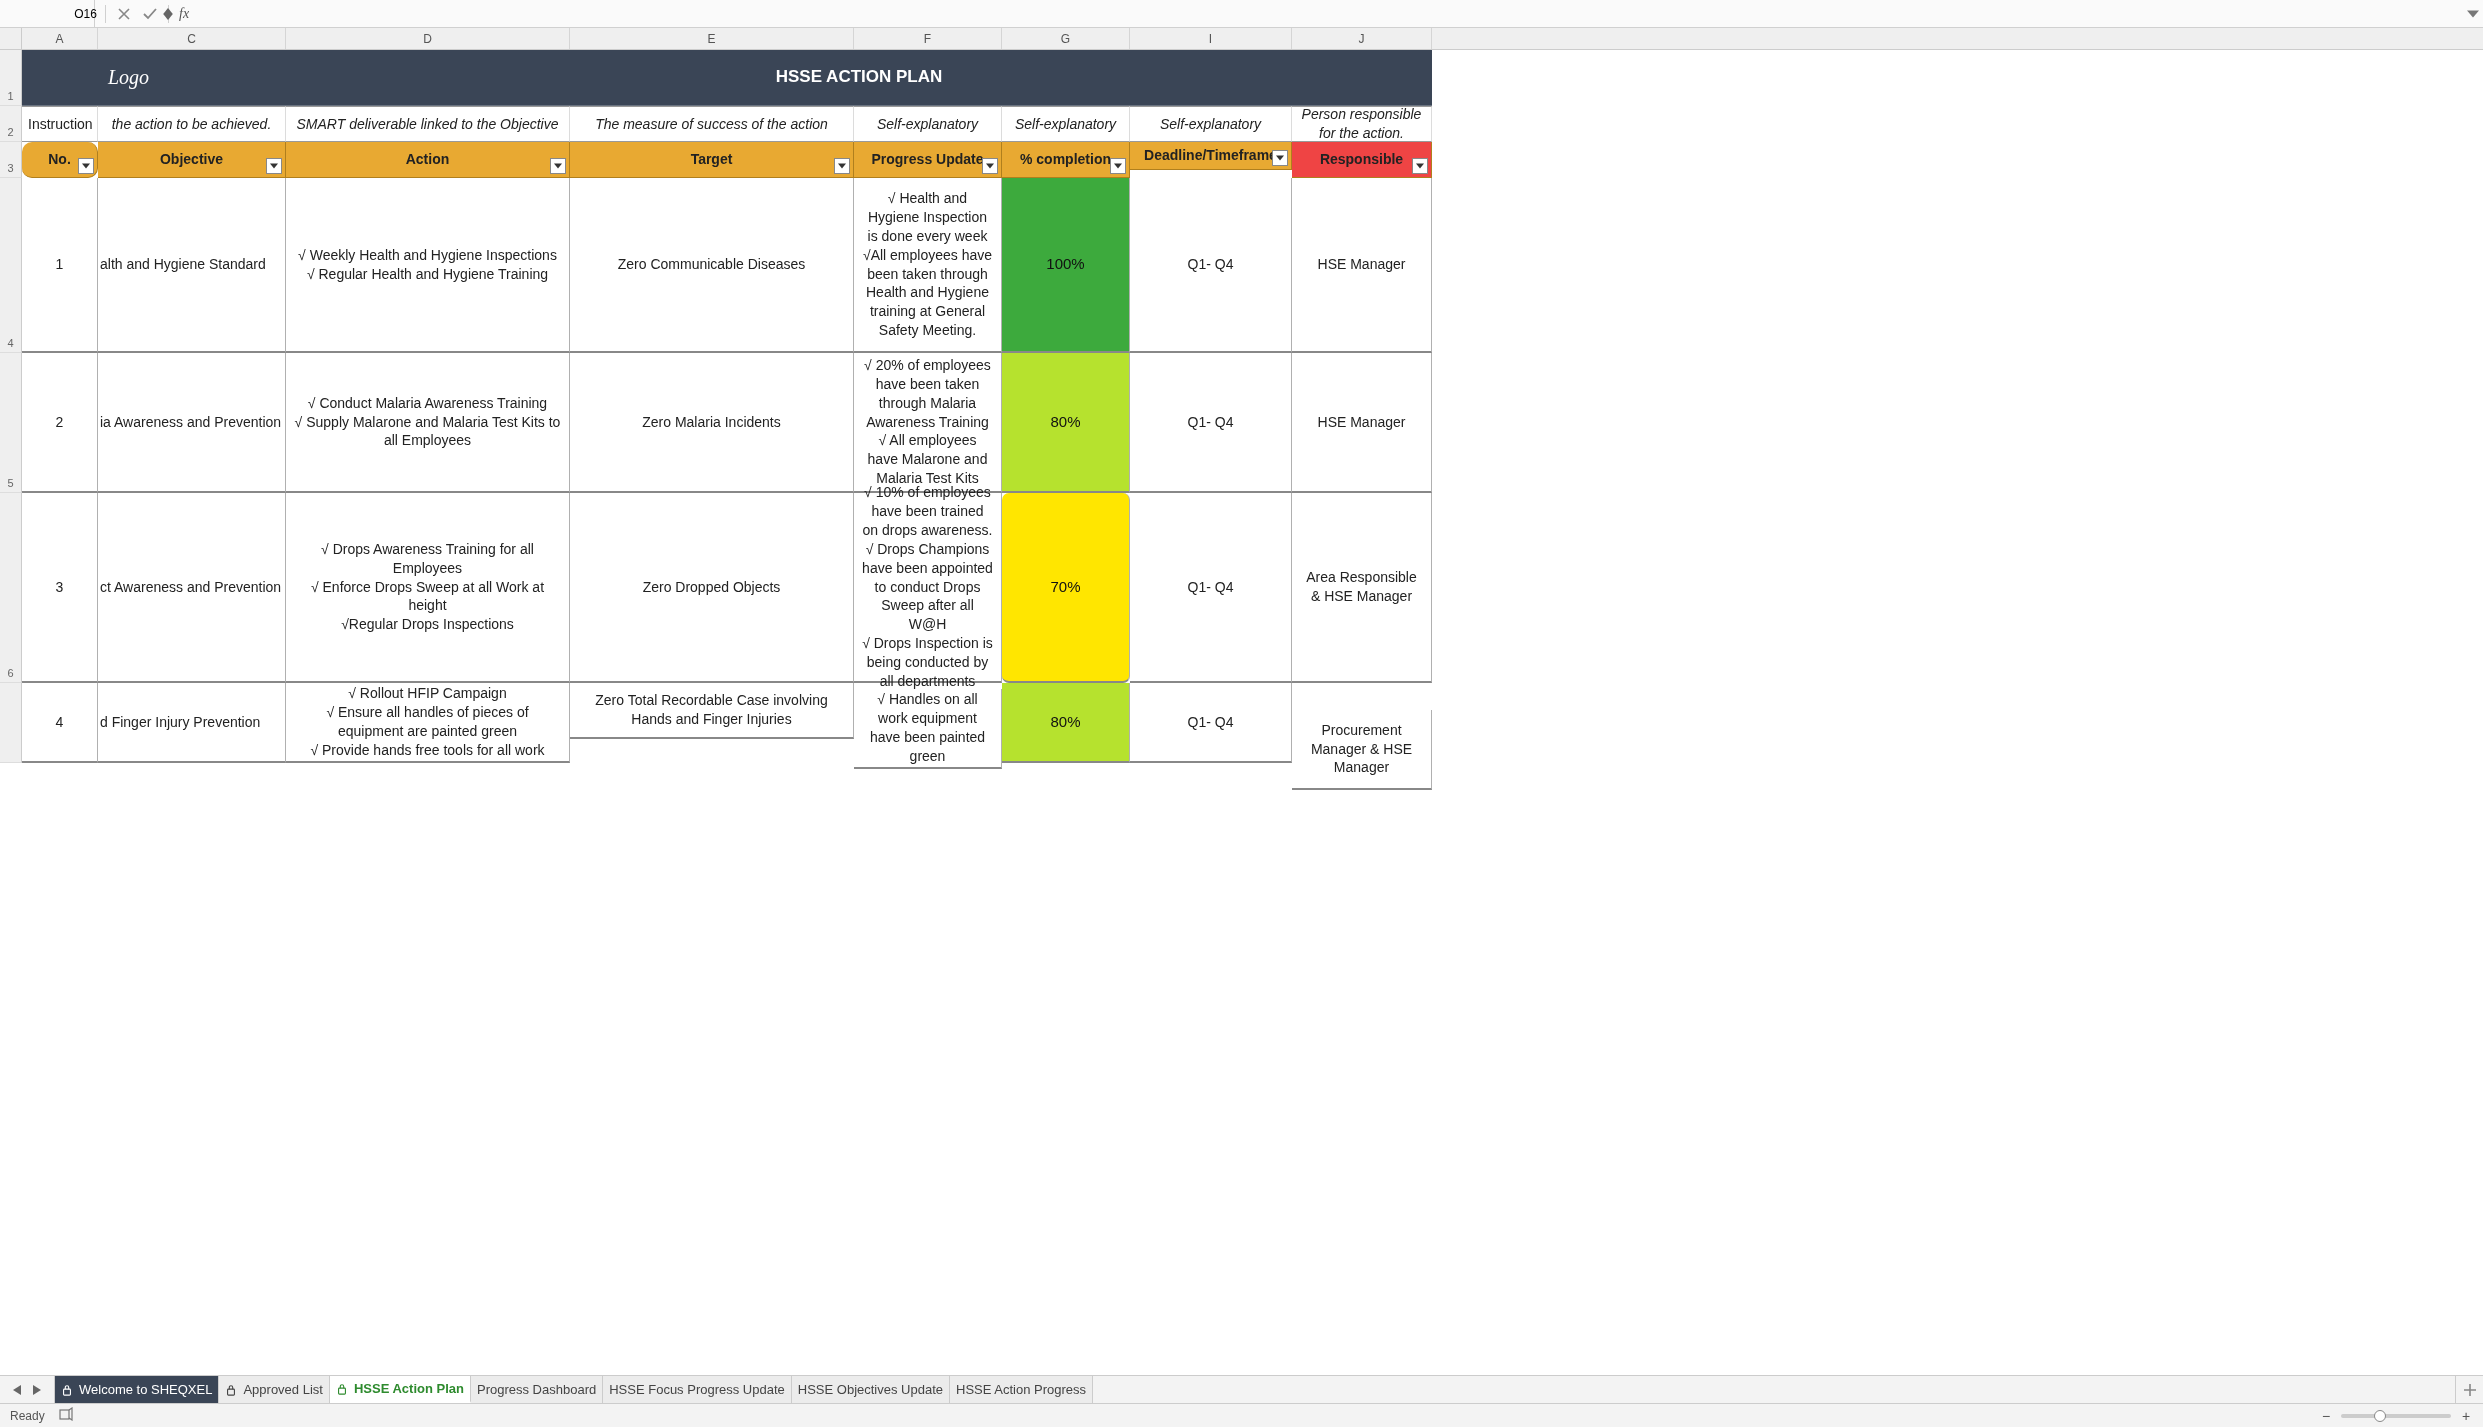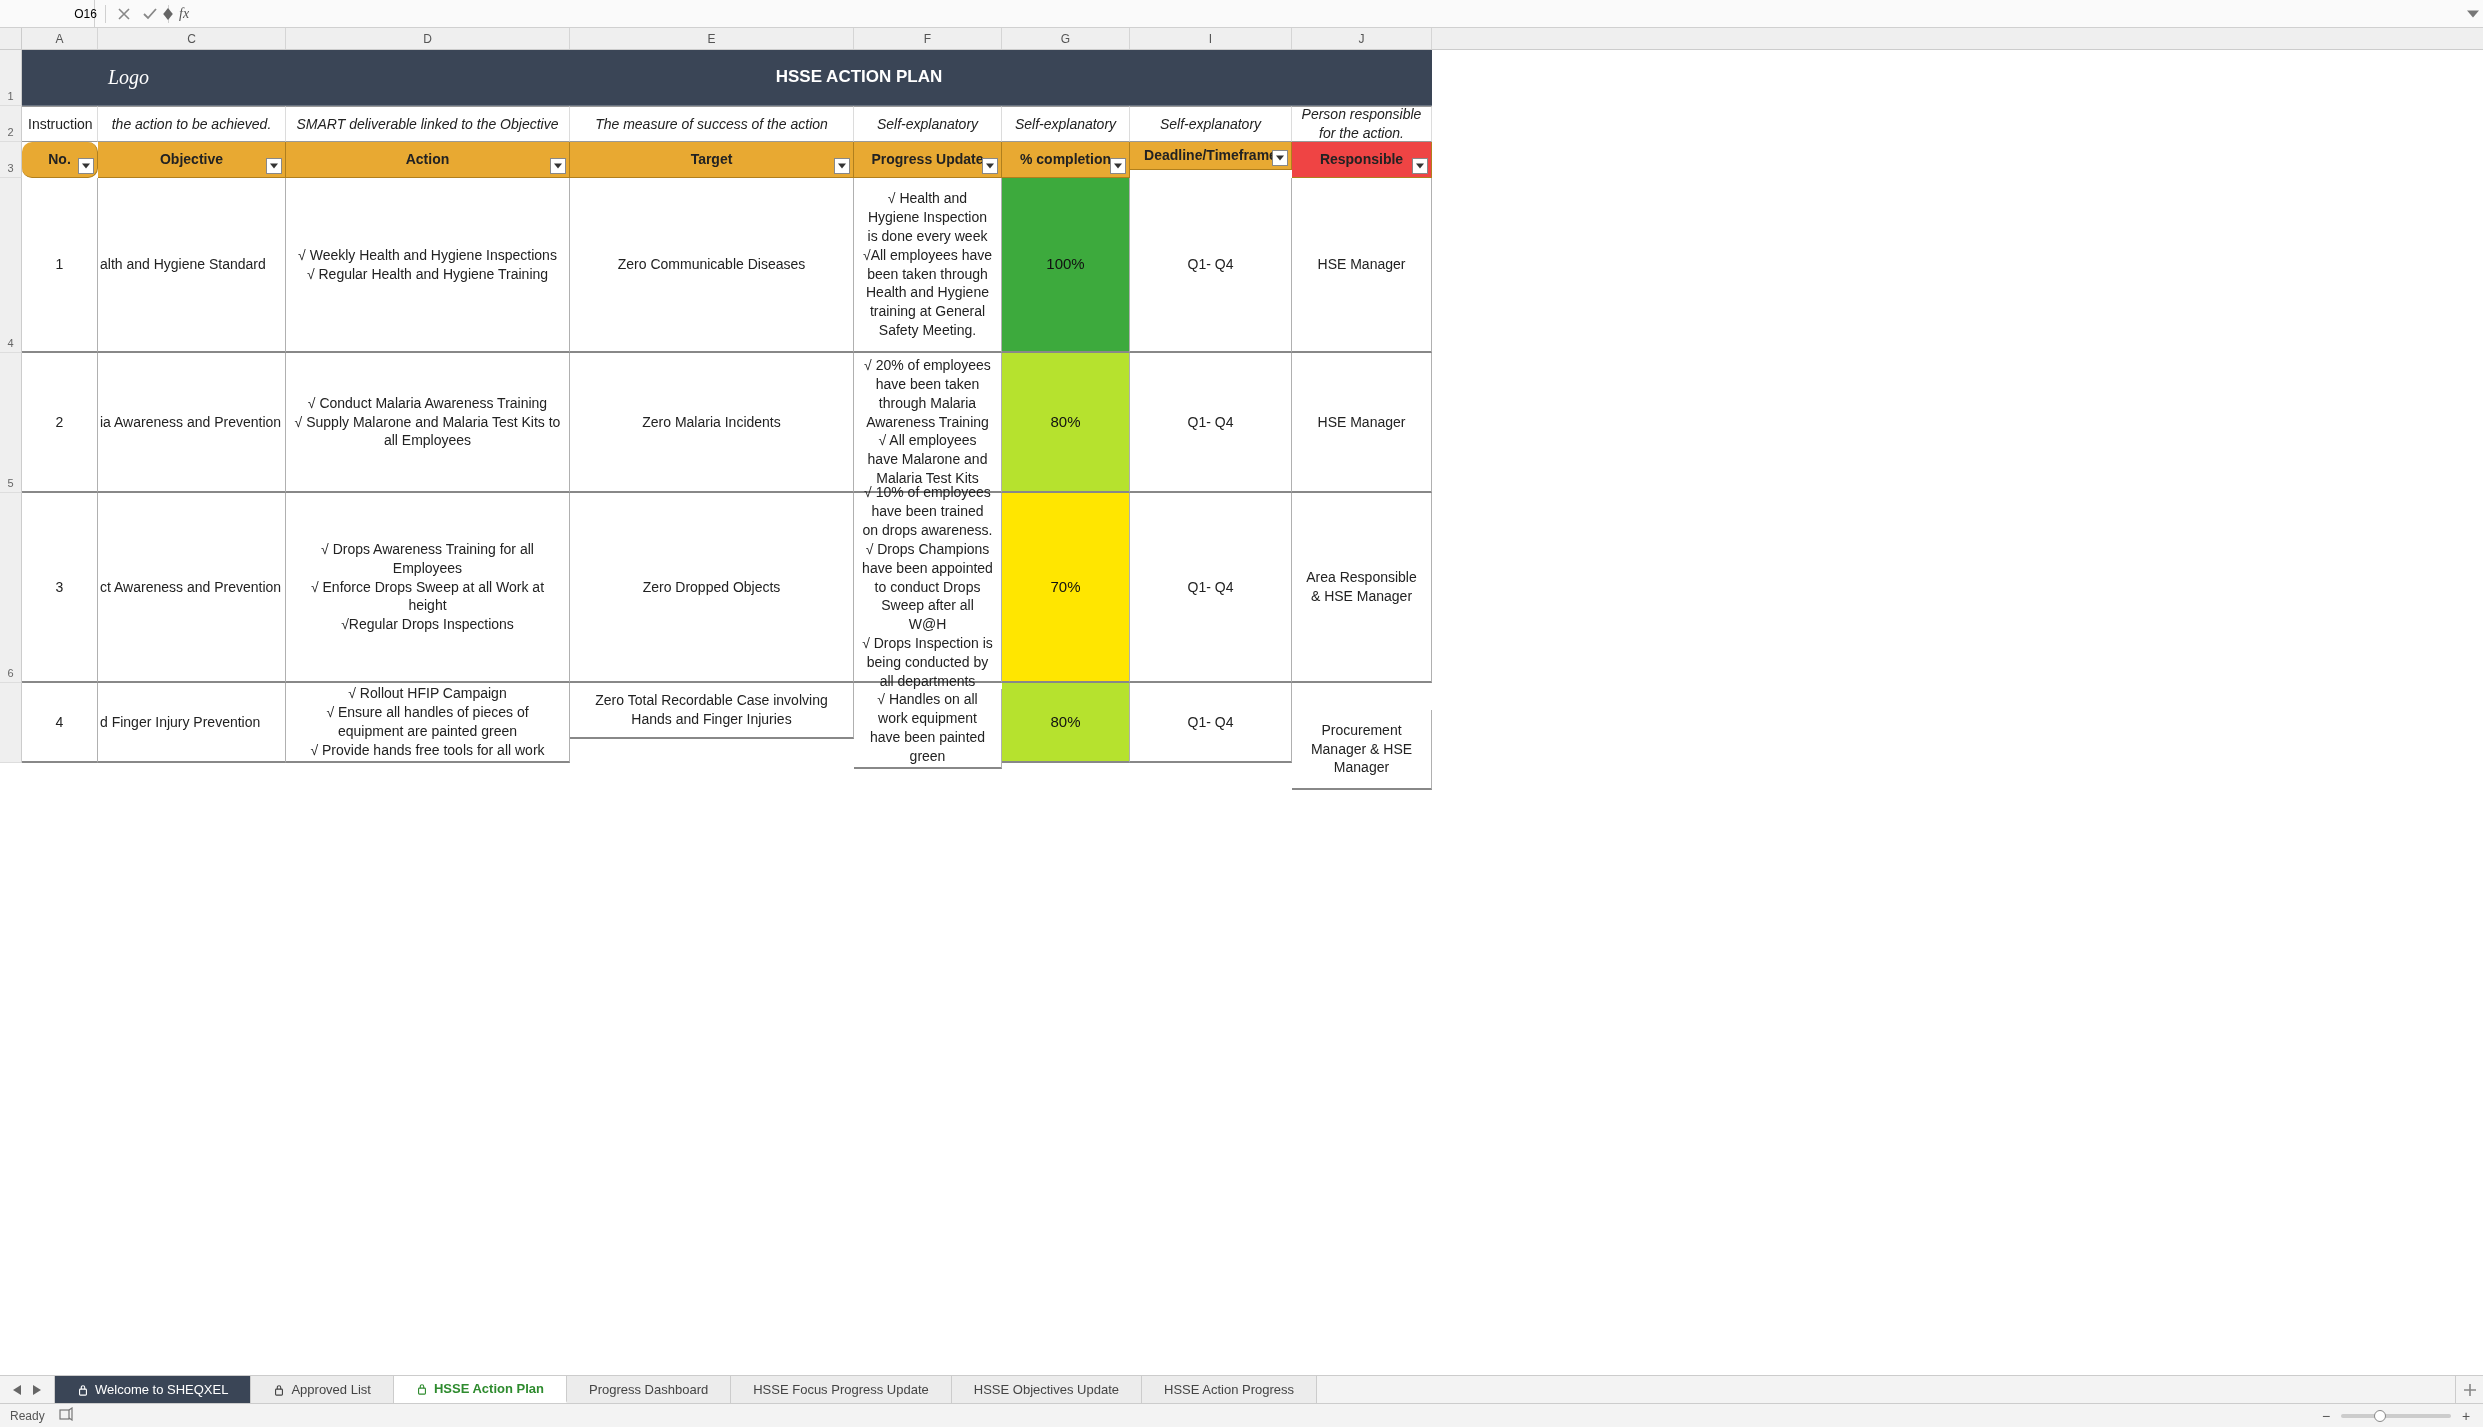--- a/index.html
+++ b/index.html
@@ -93,40 +93,40 @@
   position: absolute;
   right: 3px; bottom: 3px;
   width: 16px; height: 16px;
   background: #fff;
   border: 1px solid #888;
   display: flex; align-items: center; justify-content: center;
 }
 .filter-btn svg { width: 8px; height: 8px; }
 .compl-100 { background: #3daa3d !important; color: #111; font-weight: 500; }
 .compl-80  { background: #b6e22e !important; color: #111; font-weight: 500; }
-.compl-70  { background: #ffe600 !important; color: #111; font-weight: 500; }
+.compl-70  { background: #ffe600 !important; color: #111; font-weight: 500; border-radius: 7px; }
 .compl-cell { font-size: 15px; }
 
 
 .tab-bar {
   height: 28px;
   border-top: 1px solid #ccc;
   background: #f3f3f3;
   display: flex;
   align-items: stretch;
   font-size: 13px;
   color: #444;
 }
 .tab-nav { display: flex; align-items: center; gap: 2px; padding: 0 8px; }
 .tab-nav-btn { width: 18px; height: 18px; display: flex; align-items: center; justify-content: center; color: #555; }
 .tab-sep { width: 1px; background: #ccc; }
 .tabs { display: flex; align-items: stretch; overflow: hidden; flex: 1; }
 .tab {
   display: flex; align-items: center; gap: 6px;
-  padding: 0 22px;
+  padding: 0 6px;
   border-right: 1px solid #ccc;
   background: #ececec;
   white-space: nowrap;
   cursor: pointer;
 }
 .tab.active { background: #fff; border-bottom: 2px solid #fff; color: #2e8b2e; font-weight: 600; }
 .tab.dark { background: #3a4556; color: #fff; }
 .lock-icon { width: 12px; height: 12px; }
 .tab-add { width: 28px; display: flex; align-items: center; justify-content: center; color: #777; border-left: 1px solid #ccc; }
 

